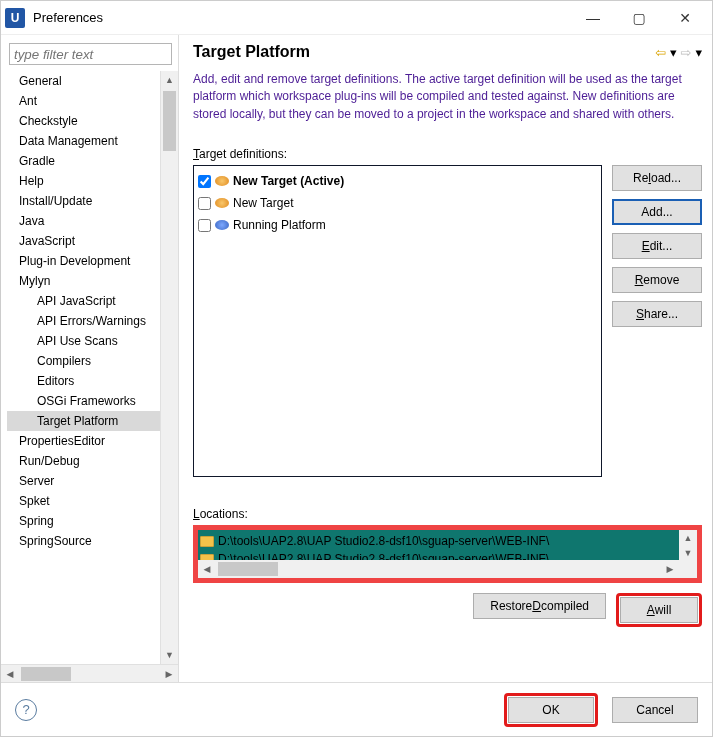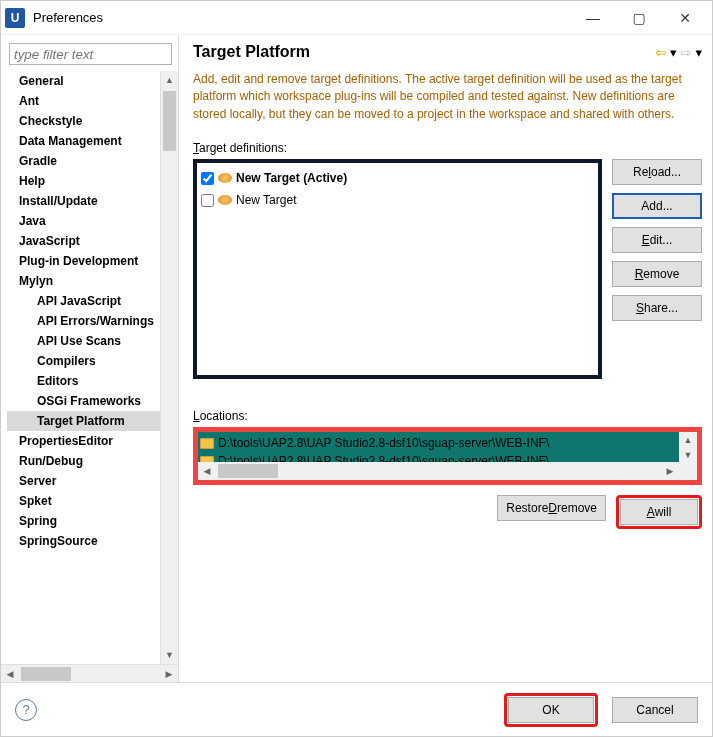--- a/index.html
+++ b/index.html
@@ -35,59 +35,59 @@
     padding: 4px 0 0 0;
   }
   .filter {
     margin: 4px 6px 6px 8px;
     height: 22px; border:1px solid #b5b5b5; padding: 2px 4px; font-style: italic; color:#701a75;
   }
   .tree-wrap { flex:1; position:relative; display:flex; min-height:0; }
   .tree {
     flex:1; overflow:hidden; padding-left: 6px; line-height: 20px;
   }
-  .tree .item { white-space: nowrap; overflow:hidden; text-overflow: clip; padding-left: 12px; cursor:default;font-weight:bold;}
+  .tree .item { white-space: nowrap; overflow:hidden; text-overflow: clip; padding-left: 12px; cursor:default;}
   .tree .child { padding-left: 30px; }
   .tree .item.selected { background:#d9d9d9; }
   .tree-vscroll {
     width: 18px; background:#f0f0f0; border-left:1px solid #e0e0e0; display:flex; flex-direction:column;
   }
   .tree-vscroll .arrow { height:18px; display:flex;align-items:center;justify-content:center;color:#666;font-size:9px;}
   .tree-vscroll .thumb { background:#c8c8c8; height:60px; margin:2px;}
   .tree-hscroll {
     height:18px; background:#f0f0f0; border-top:1px solid #e0e0e0; display:flex; align-items:center;
     margin: 0 0 0 0;
   }
   .tree-hscroll .arrow { width:18px; text-align:center; color:#666; font-size:9px;}
   .tree-hscroll .track { flex:1; position:relative; height:100%; }
   .tree-hscroll .thumb { position:absolute; left:2px; top:2px; height:14px; width:50px; background:#c8c8c8;}
   .right { flex:1; display:flex; flex-direction:column; padding: 8px 10px 0 14px; min-width:0;}
   .heading-row { display:flex; align-items:center; }
   .heading { font-size: 16px; font-weight: 600; flex:1;}
   .nav-arrows { display:flex; gap:4px; align-items:center; }
   .nav-arrows span { font-size: 13px; }
-  .desc { margin: 10px 0 14px 0; line-height: 1.45; color:#a16207; }
+  .desc { margin: 10px 0 20px 0; line-height: 1.45; color:#4c1d95; }
   .section-label { margin-top:4px; margin-bottom:4px; }
   .underline { text-decoration: underline; text-decoration-color:#000; }
   .defs-row { display:flex; gap:10px; }
   .listbox {
-    flex:1; border:4px solid #0f172a; height: 220px; padding:4px; overflow:hidden; background:#fff;
+    flex:1; border:1px solid #0f172a; height: 312px; padding:4px; overflow:hidden; background:#fff;
   }
   .def-item { display:flex; align-items:center; gap:4px; height:22px; white-space:nowrap;}
   .def-item input[type=checkbox]{ width:13px; height:13px; margin:0;}
   .def-icon { width:14px; height:10px; border-radius:50%; display:inline-block; }
   .def-icon.orange { background: radial-gradient(circle,#f9c76b,#e08a1e); }
   .def-icon.blue { background: radial-gradient(circle,#7da8ff,#3a66c2); }
   .def-name { }
   .def-name.bold { font-weight:700; }
   .btn-col { width:90px; display:flex; flex-direction:column; gap:8px; }
   .btn {
     height:26px; border:1px solid #adadad; background:#e1e1e1; font-size:12px;
     display:flex; align-items:center; justify-content:center; cursor:default;
-    padding: 0 8px; min-width: 80px;
+    padding: 0 16px; min-width: 80px;
   }
   .btn.focus { outline:2px solid #1a5fb4; outline-offset:-2px; }
   .loc-section { margin-top: 26px; }
   .loc-list {
     border:5px solid #ef4444; height:58px; background:#0f766e; position:relative; overflow:hidden;
   }
   .loc-inner { padding: 2px 2px 0 2px; }
   .loc-item { display:flex; align-items:center; gap:4px; height:18px; white-space:nowrap; overflow:hidden;}
   .folder-icon { width:14px; height:11px; background:#f4c24a; border:1px solid #caa13a; border-radius:1px;}
   .loc-vscroll {
@@ -196,20 +196,25 @@
             <div class="def-item">
               <input type="checkbox" checked="" style="">
               <span class="def-icon orange"></span>
               <span class="def-name bold">New Target (Active)</span>
             </div>
             <div class="def-item">
               <input type="checkbox" style="">
               <span class="def-icon orange"></span>
               <span class="def-name">New Target</span>
             </div>
+            <div class="def-item">
+              <input type="checkbox" style="">
+              <span class="def-icon blue"></span>
+              <span class="def-name">Running Platform</span>
+            </div>
           </div>
         <div class="btn-col">
           <div class="btn">
             <span>Re</span>
               <span class="underline">l</span>
               <span>oad...</span>
           </div>
           <div class="btn focus">Add...</div>
           <div class="btn">
             <span class="underline">E</span>
@@ -254,21 +259,21 @@
               <div class="arrow">▶</div>
           </div>
           <div class="loc-corner"></div>
         </div>
       </div>
 
       <div class="action-row">
         <div class="btn">
           <span>Restore </span>
             <span class="underline">D</span>
-            <span>remove</span>
+            <span>compiled</span>
         </div>
         <span class="highlight">
           <div class="btn" style="min-width:78px">
             <span class="underline">A</span>
               <span>will</span>
           </div>
         </span>
       </div>
     </div>
   </div>

